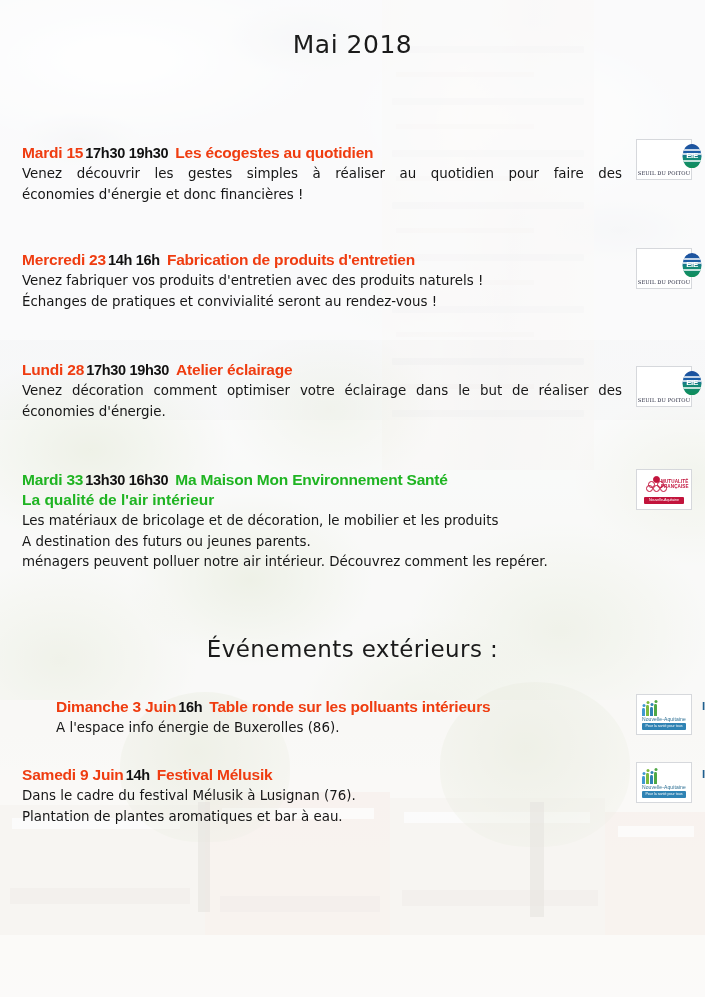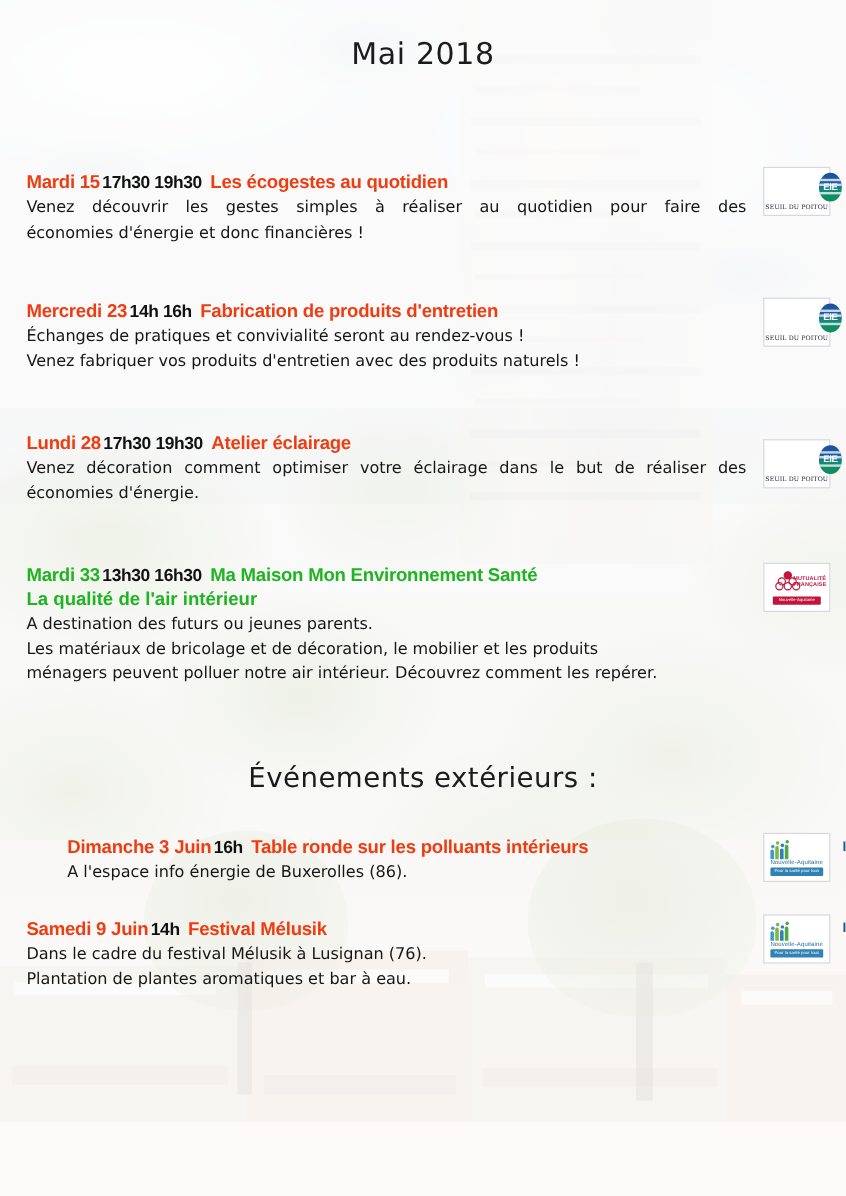--- a/index.html
+++ b/index.html
@@ -298,43 +298,43 @@
         <div class="just">Venez découvrir les gestes simples à réaliser au quotidien pour faire des</div>
         <div>économies d'énergie et donc financières !</div>
       </div>
     </div>
 
     <div class="event" style="top:250px;">
       <div class="ev-head">
         <span class="accent orange">Mercredi 23</span><span class="time">14h  16h</span><span class="accent orange title-txt">Fabrication de produits d'entretien</span>
       </div>
       <div class="ev-body">
+        <div>Venez fabriquer vos produits d'entretien avec des produits naturels !</div>
         <div>Échanges de pratiques et convivialité seront au rendez-vous !</div>
-        <div>Venez fabriquer vos produits d'entretien avec des produits naturels !</div>
       </div>
     </div>
 
     <div class="event" style="top:360px;">
       <div class="ev-head">
         <span class="accent orange">Lundi 28</span><span class="time">17h30 19h30</span><span class="accent orange title-txt">Atelier éclairage</span>
       </div>
       <div class="ev-body">
         <div class="just">Venez décoration comment optimiser votre éclairage dans le but de réaliser des</div>
         <div>économies d'énergie.</div>
       </div>
     </div>
 
     <div class="event" style="top:470px;">
       <div class="ev-head">
         <span class="accent green">Mardi 33</span><span class="time">13h30 16h30</span><span class="accent green title-txt">Ma Maison Mon Environnement Santé</span>
       </div>
       <div class="ev-subhead green">La qualité de l'air intérieur</div>
       <div class="ev-body">
+        <div>Les matériaux de bricolage et de décoration, le mobilier et les produits</div>
         <div>A destination des futurs ou jeunes parents.</div>
-        <div>Les matériaux de bricolage et de décoration, le mobilier et les produits</div>
         <div>ménagers peuvent polluer notre air intérieur. Découvrez comment les repérer.</div>
       </div>
     </div>
 
     <div class="section-title">Événements extérieurs :</div>
 
     <div class="event" style="top:697px;margin-left:34px;">
       <div class="ev-head">
         <span class="accent orange">Dimanche 3 Juin</span><span class="time">16h</span><span class="accent orange title-txt">Table ronde sur les polluants intérieurs</span>
       </div>

